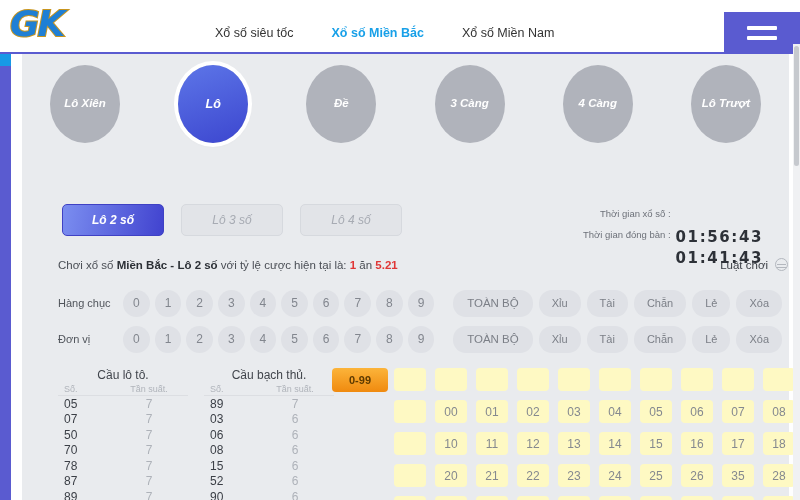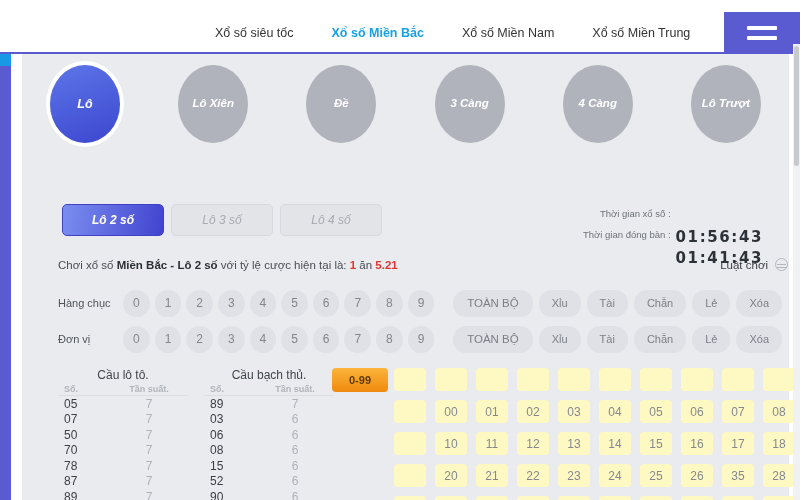--- a/index.html
+++ b/index.html
@@ -71,21 +71,21 @@
     color:#ffffff; font-size:11.5px; font-style:italic; font-weight:bold;
     line-height:1.15; cursor:pointer; padding:0 4px;
   }
   .circle-wrap.active .circle {
     background:linear-gradient(160deg,#5d76e8 0%,#3c46cf 100%);
     box-shadow:0 0 0 4px #ffffff, 0 1px 4px rgba(0,0,0,0.25);
     font-size:12.5px;
   }
 
   
-  .subtabs { position:absolute; left:40px; top:158px; display:flex; gap:7px;}
+  .subtabs { position:absolute; left:40px; top:158px; display:flex; gap:17px;}
   .subtab {
     width:102px; height:32px; border-radius:5px;
     background:#e2e4e8; color:#a7abb3; font-size:12px; font-style:italic;
     display:flex; align-items:center; justify-content:center; cursor:pointer;
     border:1px solid #d6d9de;
   }
   .subtab.active {
     background:linear-gradient(100deg,#7b8ef0 0%,#4143cf 100%);
     color:#ffffff; border:1px solid #3f41c4; font-weight:bold;
   }
@@ -131,21 +131,21 @@
     font-size:11px; padding:0 13px; margin-right:6px; cursor:pointer; white-space:nowrap;
   }
   .opt-btn.wide { padding:0 14px; font-size:11.5px;}
 
   
   .bottom { position:absolute; left:0; top:322px; width:767px; height:132px;}
 
   .stat-tables { position:absolute; left:36px; top:0px; width:260px; display:flex;}
   .stat-table { width:130px;}
   .stat-title { text-align:center; font-size:12px; color:#41454c; padding-bottom:2px;}
-  .stat-head { display:flex; font-size:9px; color:#b0b4bb; border-bottom:1px solid #dcdee2; padding-bottom:1px;font-weight:bold;}
+  .stat-head { display:flex; font-size:9px; color:#b0b4bb; border-bottom:1px solid #dcdee2; padding-bottom:1px;}
   .stat-head .c1 { width:52px; padding-left:6px;}
   .stat-head .c2 { width:78px; text-align:center;}
   .stat-row { display:flex; font-size:12px; height:15.5px; align-items:center;}
   .stat-row .c1 { width:52px; padding-left:6px; color:#3b3f46;}
   .stat-row .c2 { width:78px; text-align:center; color:#aeb2b9;}
   .stat-divider { width:1px; background:#dcdee2; margin:18px 8px 0 8px;}
 
   
   .grid-zone { position:absolute; left:310px; top:0px; width:457px; height:132px;}
   .range-tab {
@@ -181,40 +181,40 @@
   <div class="edge-strip">
     <div class="edge-cyan"></div>
     <div class="edge-purple"></div>
   </div>
 
   <div class="header">
     <div class="nav" id="nav">
         <div class="nav-item">Xổ số siêu tốc</div>
         <div class="nav-item active">Xổ số Miền Bắc</div>
         <div class="nav-item">Xổ số Miền Nam</div>
-        <div class="nav-item">Xổ số Miền Trung</div>
       </div>
     <div class="hamburger">
       <span></span>
       <span></span>
     </div>
   </div>
 
   <div class="logo">
+    <span class="logo-text logo-gk">GK</span>
   </div>
 
   <div class="page-body">
     <div class="content-card">
 
       <div class="circles" id="circles">
+          <div class="circle-wrap">
+            <div class="circle">Lô Xiên</div>
+          </div>
           <div class="circle-wrap active">
             <div class="circle">Lô</div>
-          </div>
-          <div class="circle-wrap">
-            <div class="circle">Lô Xiên</div>
           </div>
           <div class="circle-wrap">
             <div class="circle">Đề</div>
           </div>
           <div class="circle-wrap">
             <div class="circle">3 Càng</div>
           </div>
           <div class="circle-wrap">
             <div class="circle">4 Càng</div>
           </div>

